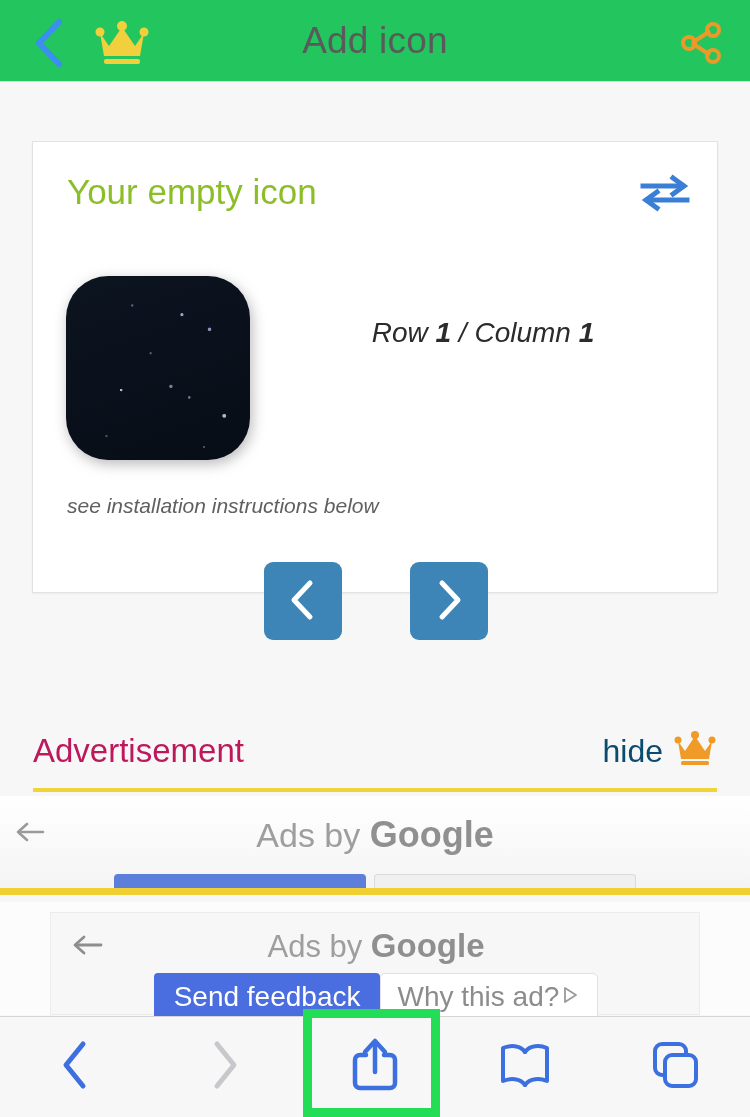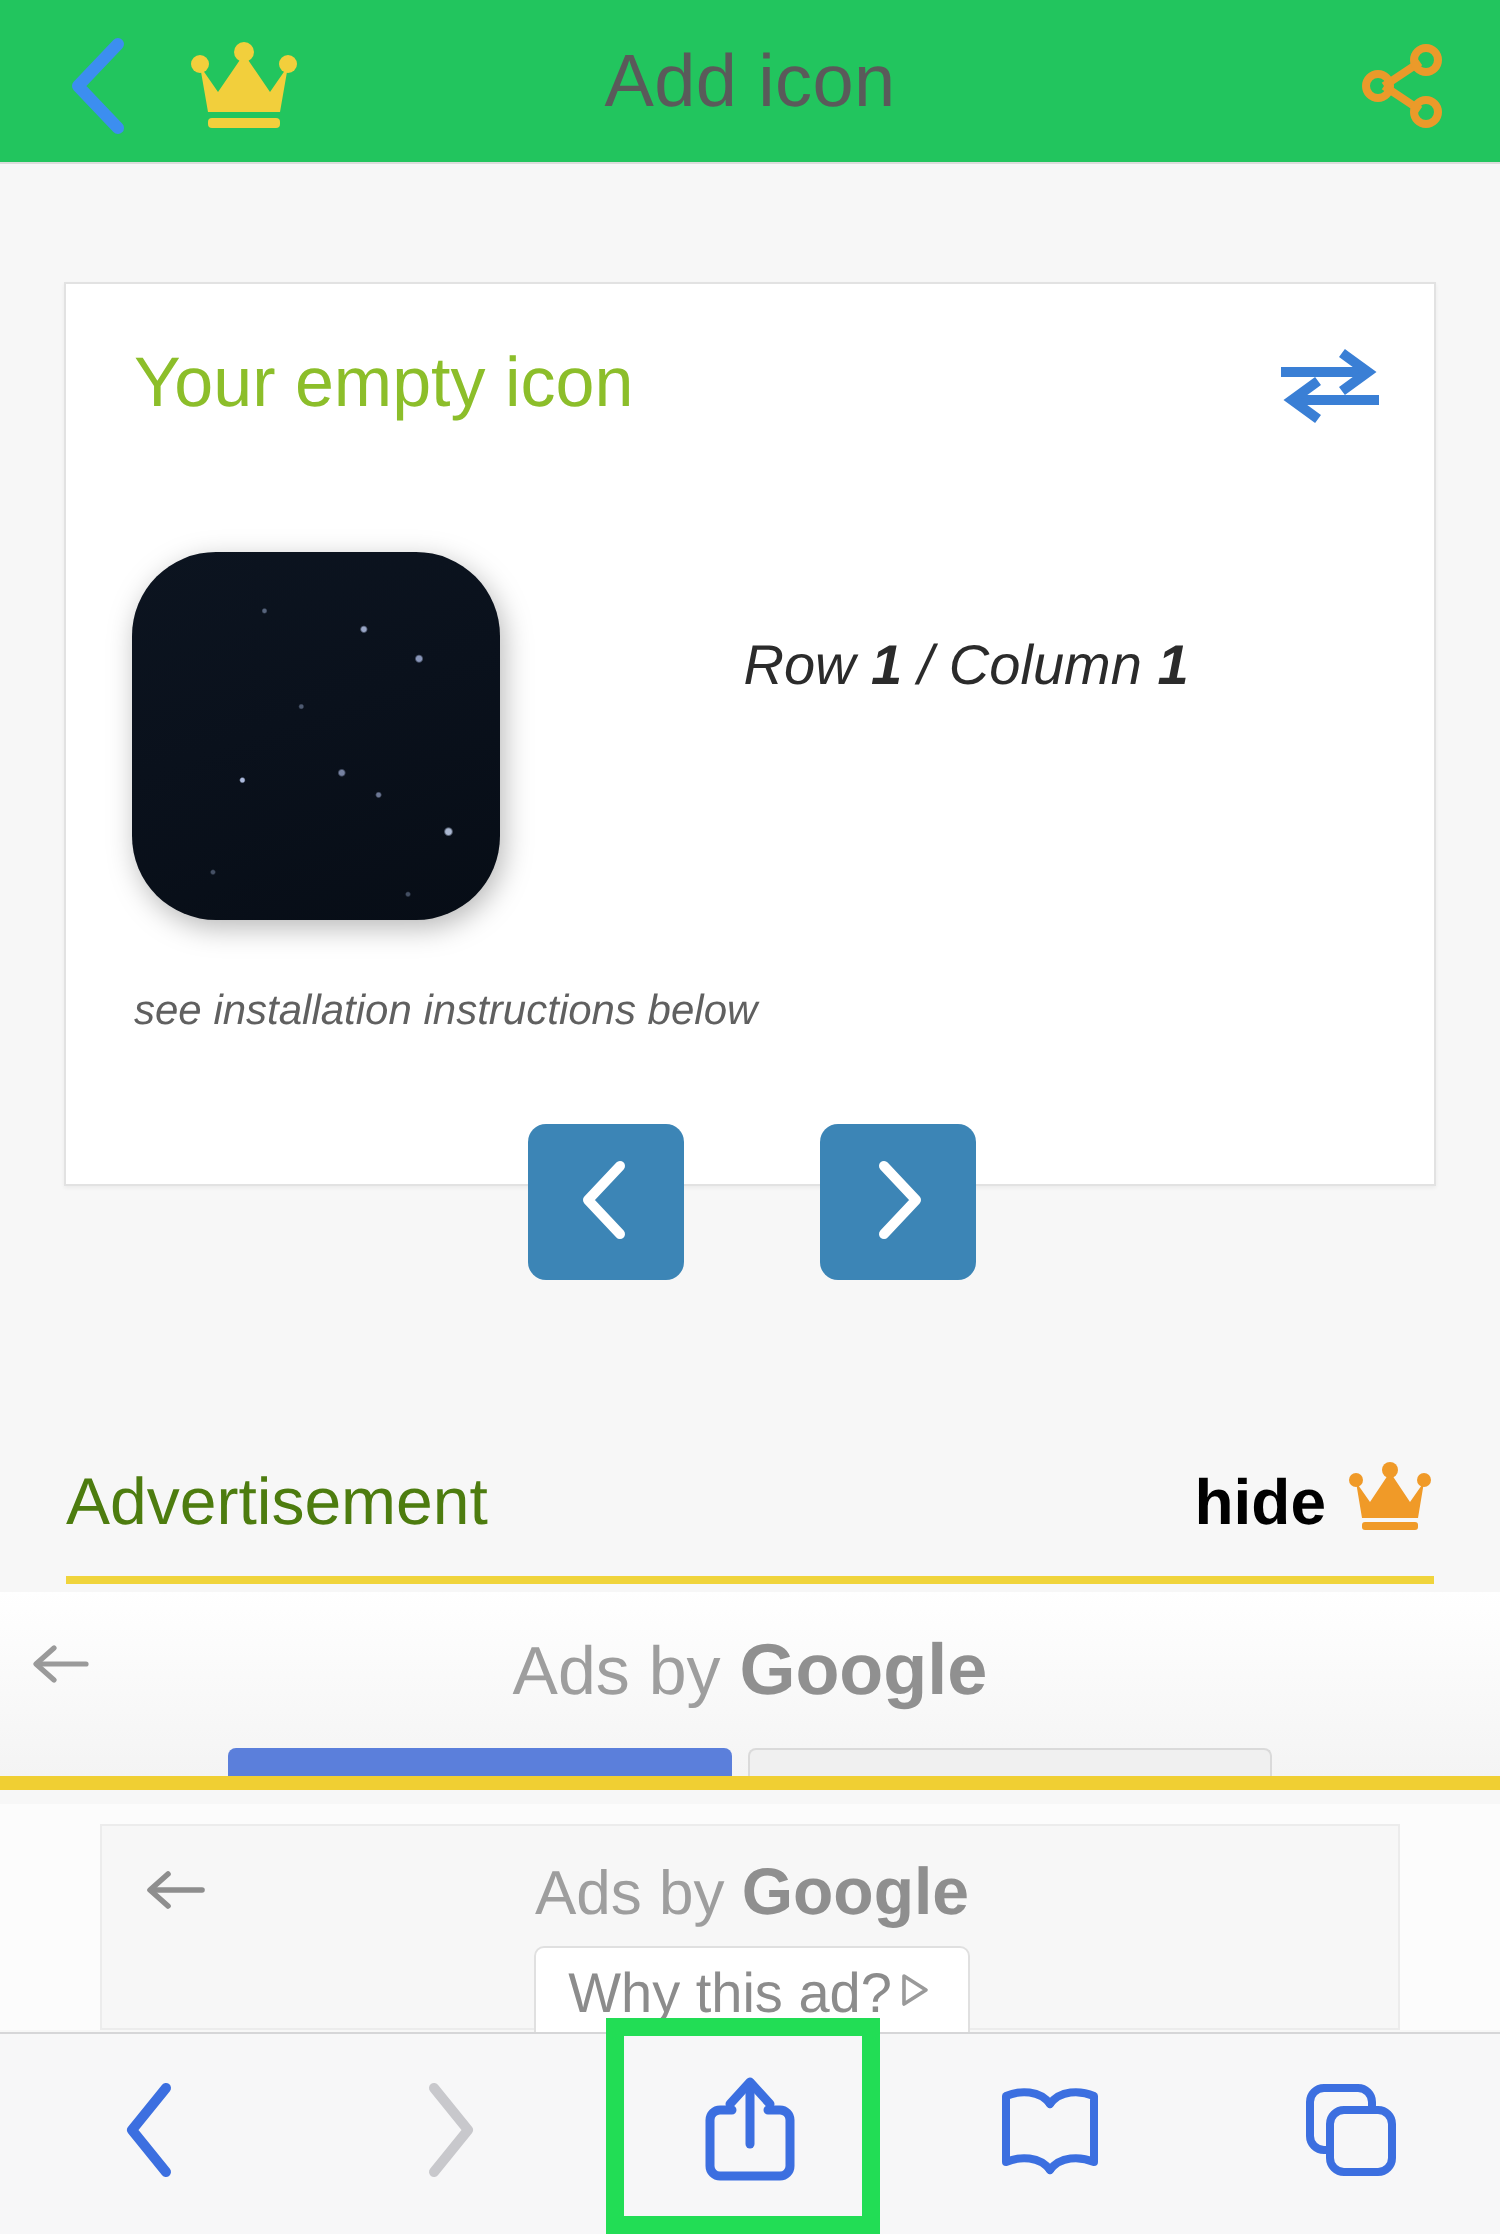--- a/index.html
+++ b/index.html
@@ -156,31 +156,31 @@
     position: absolute;
     left: 33px; top: 728px;
     width: 684px;
     height: 46px;
     display: flex;
     align-items: center;
     justify-content: space-between;
   }
   .ad-label {
     font-size: 33px;
-    color: #4d7c0f;
+    color: #be185d;
   }
   .ad-hide {
     display: flex;
     align-items: center;
     gap: 10px;
   }
   .ad-hide-text {
     font-size: 32px;
-    font-weight: bold;
-    color: #000000;
+    font-weight: normal;
+    color: #0c4a6e;
   }
   .ad-rule {
     position: absolute;
     left: 33px; top: 788px;
     width: 684px;
     height: 4px;
     background: #f0d43c;
   }
 
   .ad-slot {
@@ -463,20 +463,21 @@
             <line x1="32" y1="16" x2="7" y2="16"></line>
             <polyline points="15,8 6,16 15,24"></polyline>
           </g>
         </svg>
       </span>
     </div>
     <div class="ad-panel-byline">
       <span>Ads by </span><span class="g">Google</span>
     </div>
     <div class="ad-panel-btns">
+      <button class="btn-send-feedback">Send feedback</button>
       <button class="btn-why-ad">
         <span>Why this ad?</span>
         <span>
           <svg width="22" height="22" viewBox="0 0 22 22">
             <polygon points="6,4 17,11 6,18" fill="none" stroke="#9a9a9a" stroke-width="1.8" stroke-linejoin="round"></polygon>
           </svg>
         </span>
       </button>
     </div>
   </div>

